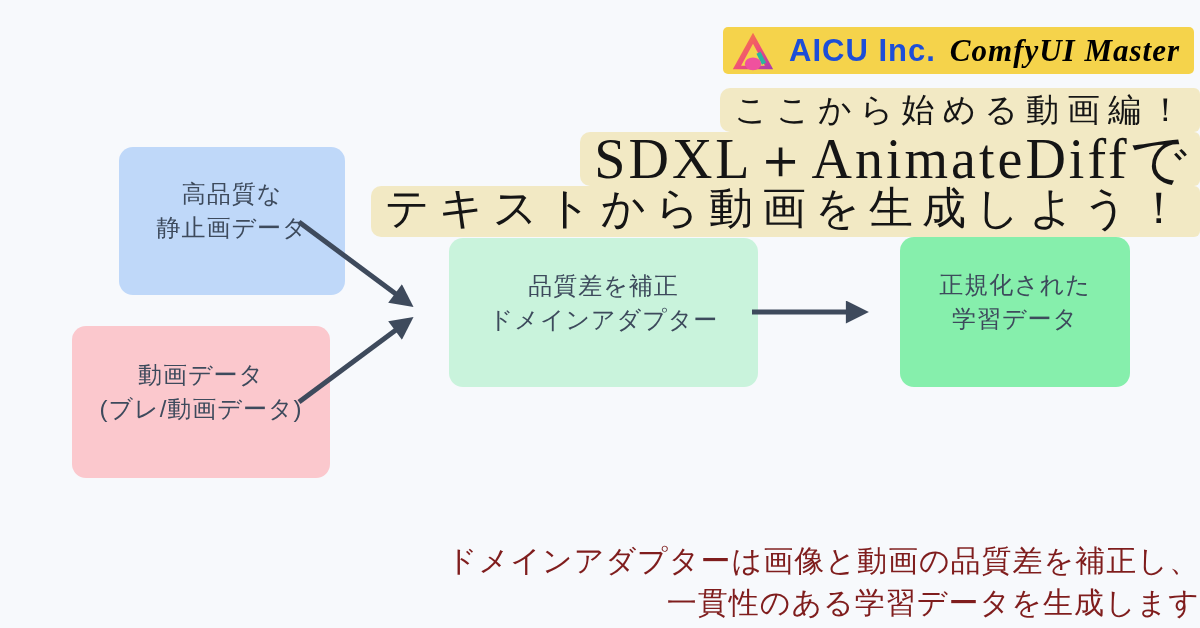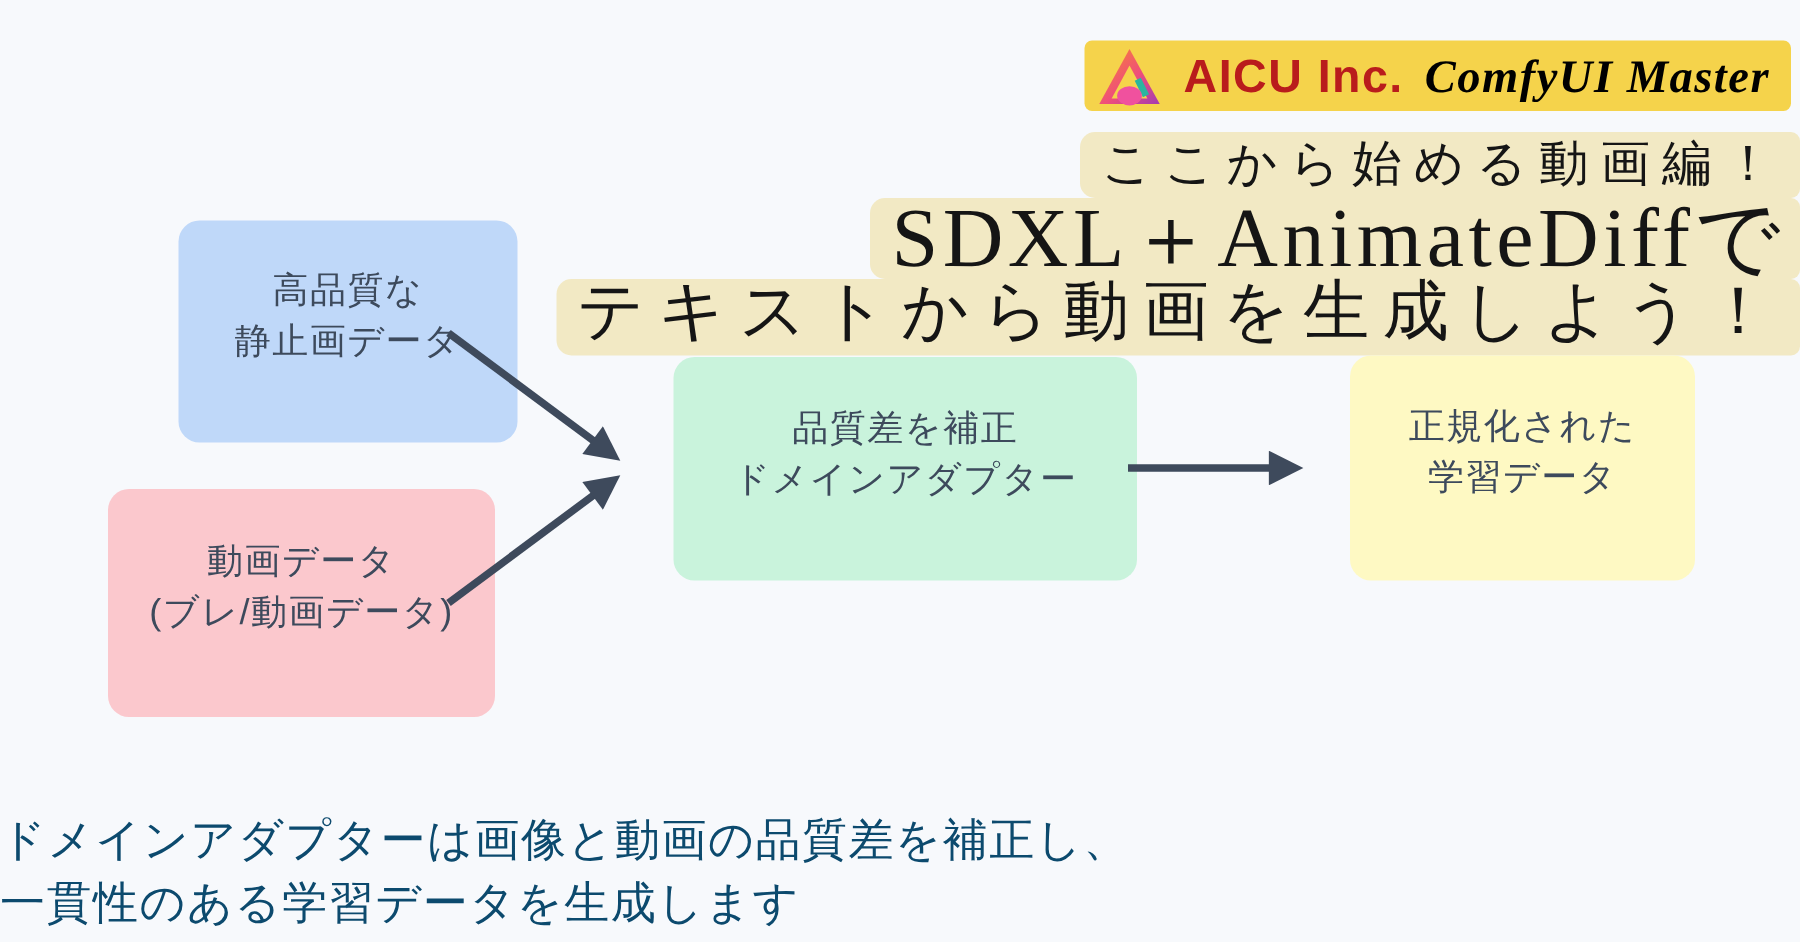--- a/index.html
+++ b/index.html
@@ -11,21 +11,21 @@
 
   
   .badge{
     position:absolute;top:27px;right:6px;height:47px;
     background:#F5D34B;border-radius:5px;
     display:flex;align-items:center;gap:14px;
     padding:0 14px 0 8px;
   }
   .badge .logo{display:block;}
   .badge .company{
-    font-size:31px;font-weight:bold;color:#b91c1c;letter-spacing:1px;
+    font-size:31px;font-weight:bold;color:#1d4ed8;letter-spacing:1px;
     font-family:"Liberation Sans","DejaVu Sans",sans-serif;
   }
   .badge .product{
     font-size:31px;font-weight:bold;font-style:italic;color:#000000;
     letter-spacing:1px;
     font-family:"Liberation Serif","DejaVu Serif",serif;
   }
 
   
   .title{
@@ -46,28 +46,28 @@
   .node{
     position:absolute;border-radius:14px;
     display:flex;flex-direction:column;align-items:center;justify-content:center;
     padding-bottom:20px;box-sizing:border-box;
     font-size:24px;line-height:34px;letter-spacing:1px;
     color:#3D4A5C;text-align:center;
   }
   .node-still {left:72px; top:147px;width:226px;height:148px;background:#BFD8F9;margin-left:47px;}
   .node-video {left:72px; top:326px;width:258px;height:152px;background:#FBC8CD;}
   .node-adapter{left:449px;top:238px;width:309px;height:149px;background:#C9F3DC;}
-  .node-output{left:900px;top:237px;width:230px;height:150px;background:#fef9c3;}
+  .node-output{left:900px;top:237px;width:230px;height:150px;background:#86efac;}
 
   .arrows{position:absolute;left:0;top:0;width:1200px;height:628px;pointer-events:none;}
 
   
   .caption{
     position:absolute;top:540px;left:0;width:100%;
-    text-align:left;color:#0c4a6e;
+    text-align:right;color:#7f1d1d;
     font-size:30px;line-height:42px;letter-spacing:1px;font-weight:500;
   }
 </style>
 </head>
 <body>
 
 <div class="canvas">
 
   <div class="badge">
     <svg class="logo" width="44" height="42" viewBox="0 0 48 44" aria-hidden="true">

